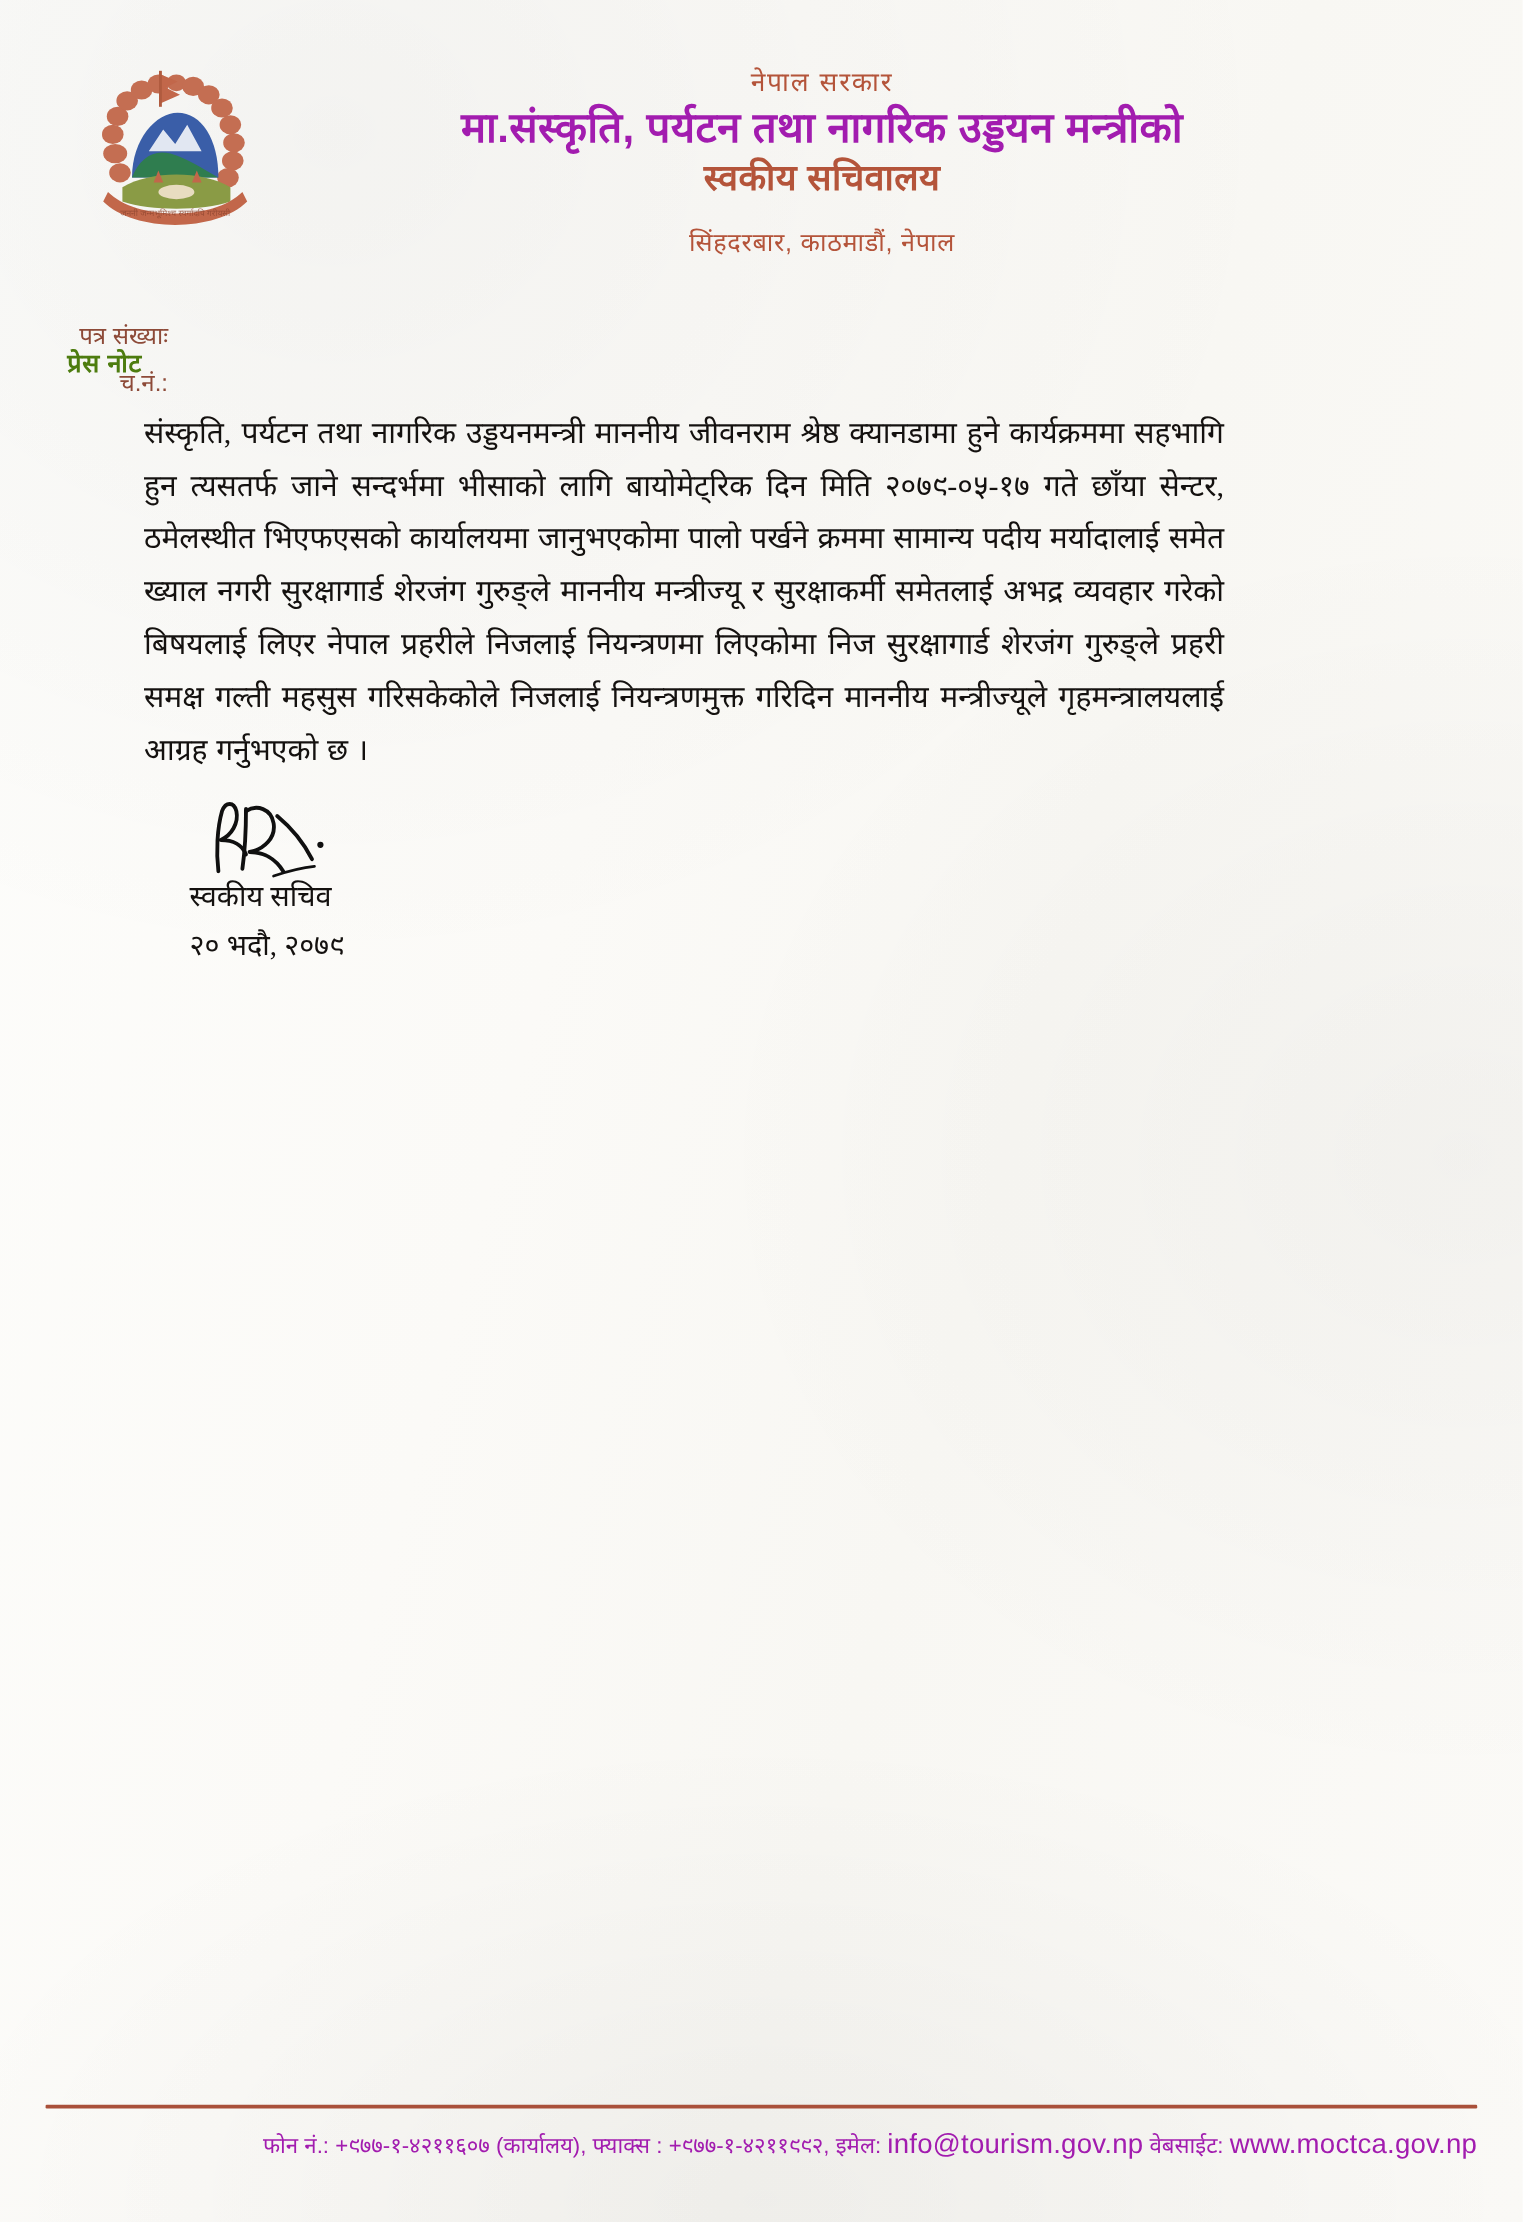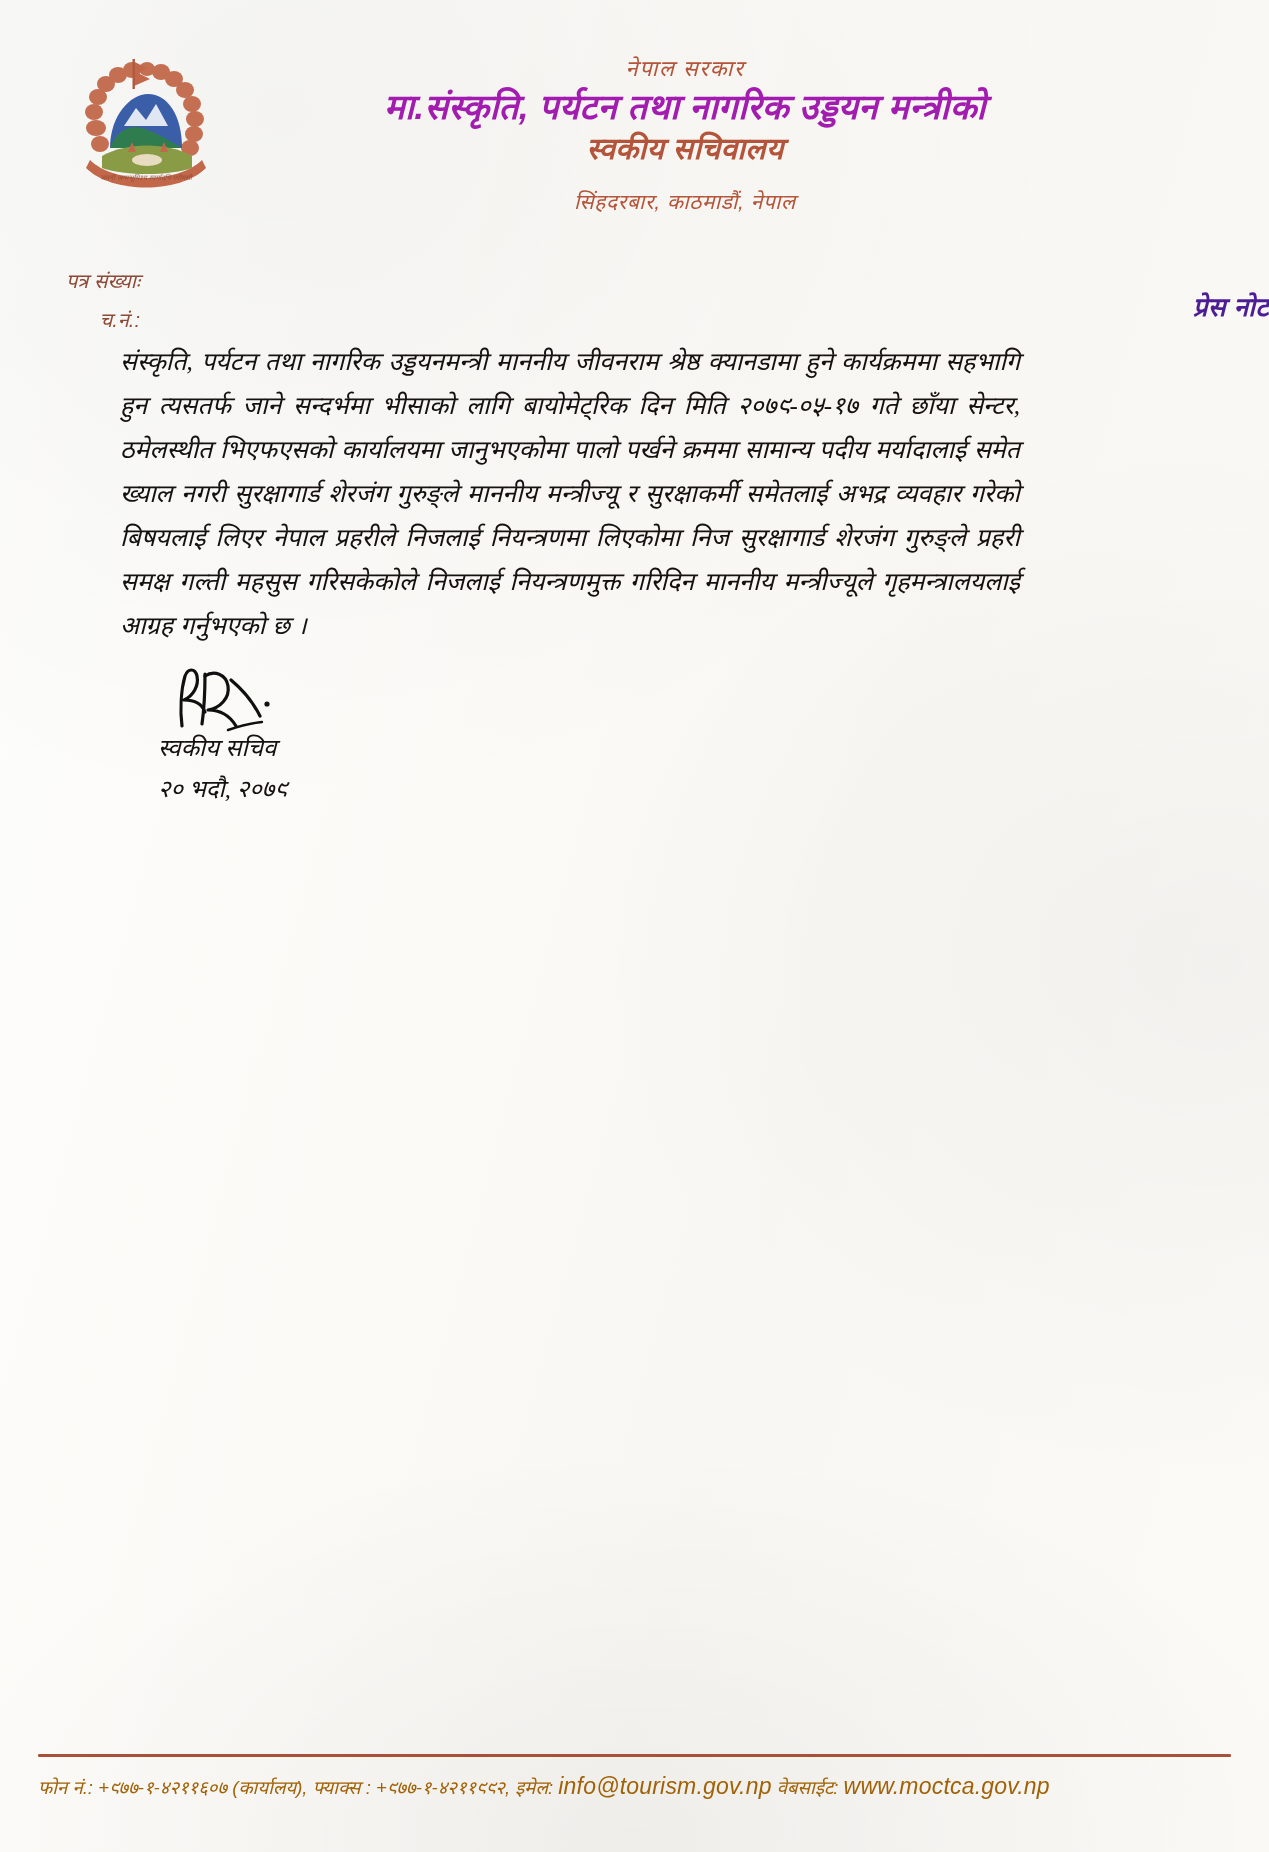--- a/index.html
+++ b/index.html
@@ -30,21 +30,20 @@
     background:
       radial-gradient(ellipse 90% 55% at 22% 6%, rgba(0,0,0,0.035), rgba(0,0,0,0) 70%),
       radial-gradient(ellipse 70% 40% at 96% 52%, rgba(0,0,0,0.03), rgba(0,0,0,0) 72%),
       radial-gradient(ellipse 80% 30% at 50% 99%, rgba(0,0,0,0.04), rgba(0,0,0,0) 70%);
     pointer-events: none;
   }
   .sheet {
     position: absolute;
     inset: 0;
     padding: 2px;
-    font-style: italic;
   }
 
   
   .letterhead {
     position: absolute;
     top: 52px;
     left: 0;
     width: 100%;
     height: 190px;
   }
@@ -111,27 +110,27 @@
     text-align: right;
   }
   .ref-line { white-space: nowrap; }
 
   
   .doc-title {
     position: absolute;
     top: 288px;
     left: 0;
     width: 100%;
-    text-align: right;
+    text-align: left;
     padding-left: 56px;
     box-sizing: border-box;
     font-family: "Liberation Sans", "DejaVu Sans", sans-serif;
-    font-size: 26px;
+    font-size: 21px;
     font-weight: bold;
-    color: #4c1d95;
+    color: #4d7c0f;
     letter-spacing: 0.5px;
   }
 
   
   .body-text {
     position: absolute;
     top: 340px;
     left: 120px;
     width: 900px;
     font-family: "Liberation Serif", "DejaVu Serif", serif;
@@ -188,22 +187,22 @@
     right: 38px;
     bottom: 52px;
   }
   .footer-rule {
     height: 3px;
     background: #a9503a;
     margin-bottom: 16px;
     border-radius: 1px;
   }
   .footer-line {
-    text-align: left;
-    color: #a16207;
+    text-align: right;
+    color: #a21caf;
     font-family: "Liberation Sans", "DejaVu Sans", sans-serif;
     font-size: 18.5px;
     white-space: nowrap;
   }
   .footer-line .lat {
     font-family: "Liberation Sans", "DejaVu Sans", sans-serif;
     font-size: 23px;
     letter-spacing: 0.2px;
   }
   .footer-seg { display: inline; }

